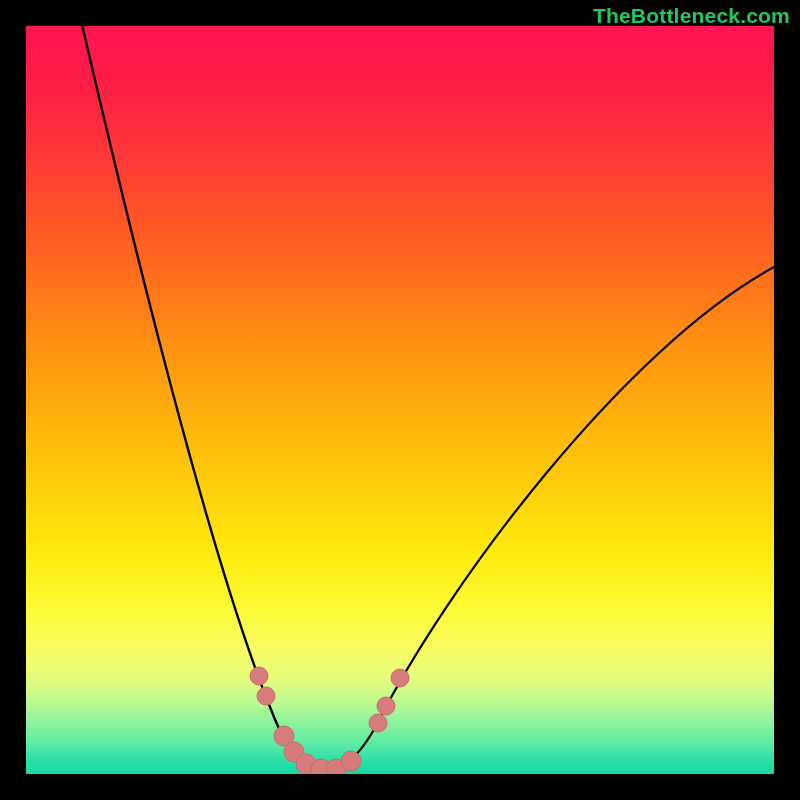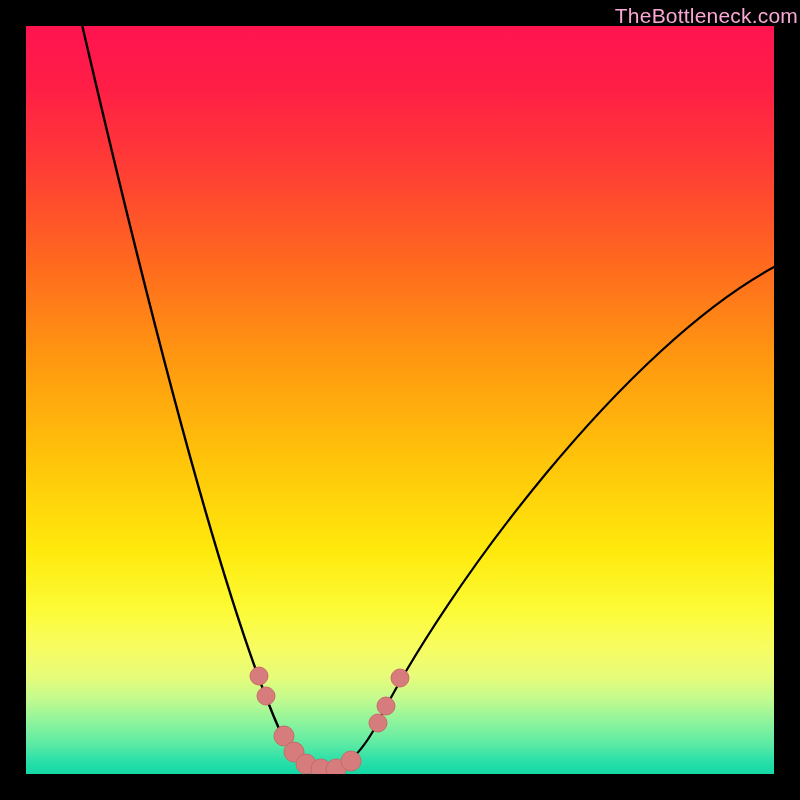--- a/index.html
+++ b/index.html
@@ -36,24 +36,24 @@
       #c2fa8e 90%,
       #8ef49c 93%,
       #5ceaa4 96%,
       #2fe1a8 98%,
       #13d8a5 100%
     );
   }
   .watermark {
     position: absolute;
     top: 4px;
-    right: 2px;
-    color: #f9a8d4;
+    right: 10px;
+    color: #22c55e;
     font-size: 21px;
-    font-weight: 400;
+    font-weight: 700;
     letter-spacing: 0.2px;
     user-select: none;
   }
   svg {
     position: absolute;
     left: 0; top: 0;
   }
 </style>
 </head>
 <body>

